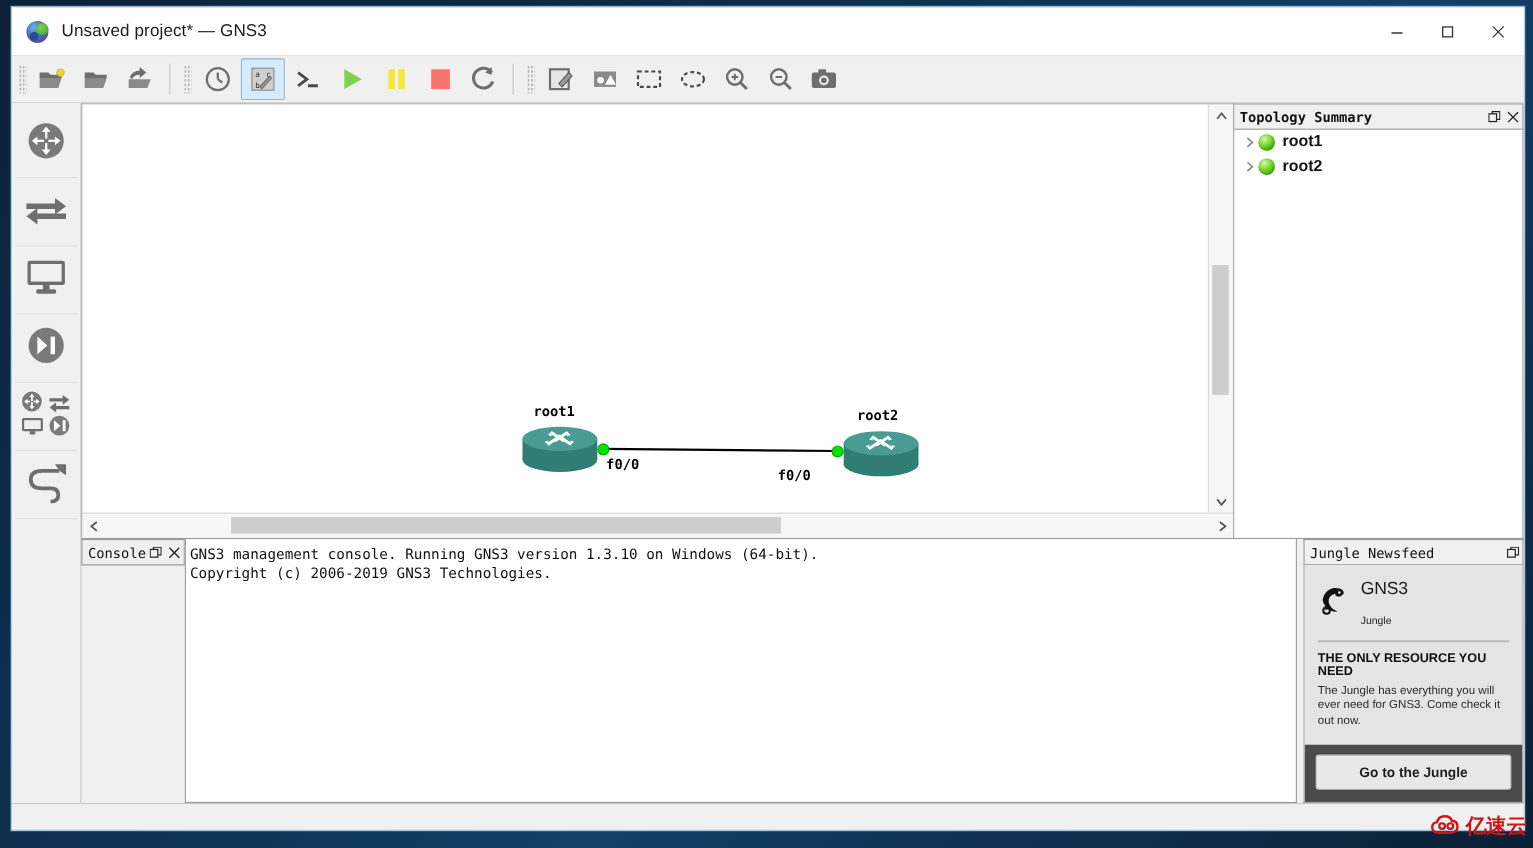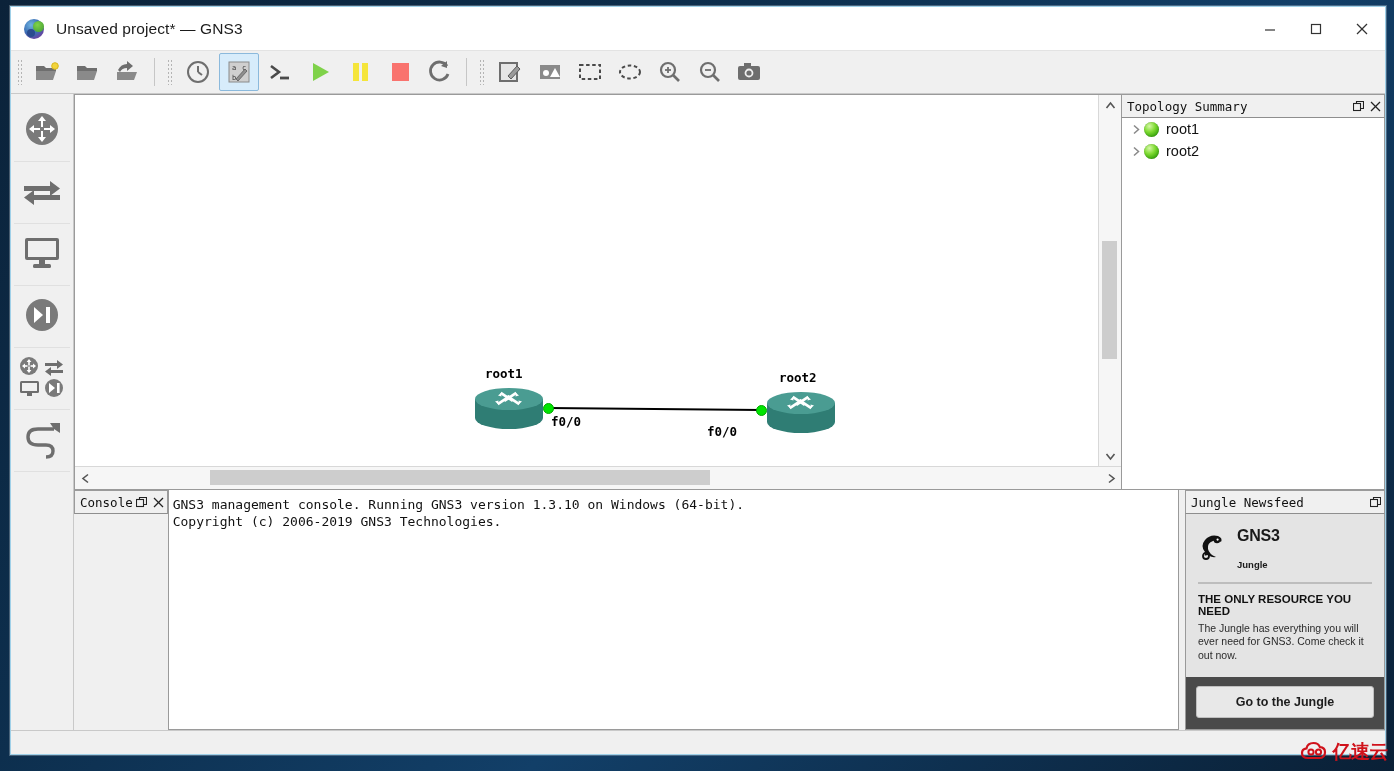--- a/index.html
+++ b/index.html
@@ -78,22 +78,22 @@
   #console-dock{flex:1;display:flex;flex-direction:row;min-width:0;}
   #console-body{flex:1;background:#fff;border:1px solid #9a9a9a;border-top:none;margin:0 0 0 0;overflow:hidden;padding:6px 0 0 4px;}
   .cline{font-family:"DejaVu Sans Mono","Liberation Mono",monospace;font-size:13px;color:#111;line-height:17px;white-space:pre;}
   .cline .prompt{color:#111;}
   
   #newsfeed{width:200px;flex:none;display:flex;flex-direction:column;margin-left:6px;}
   #nf-body{flex:1;background:#fff;border:1px solid #9a9a9a;border-top:none;display:flex;flex-direction:column;overflow:hidden;}
   #nf-card{flex:1;background:#e4e4e4;padding:14px 12px 10px 12px;display:flex;flex-direction:column;}
   #nf-logo{display:flex;align-items:center;margin-bottom:10px;}
   #nf-logo .txt{margin-left:5px;line-height:1;}
-  #nf-logo .g1{font-size:16px;font-weight:bold;color:#1a1a1a;letter-spacing:-.2px;}
-  #nf-logo .g2{font-size:9.5px;color:#1a1a1a;margin-top:16px;font-weight:bold;}
+  #nf-logo .g1{font-size:16px;font-weight:normal;color:#1a1a1a;letter-spacing:-.2px;}
+  #nf-logo .g2{font-size:9.5px;color:#1a1a1a;margin-top:16px;}
   #nf-rule{height:2px;background:#bdbdbd;margin:2px 0 9px 0;}
   #nf-head{font-size:11.5px;font-weight:bold;color:#111;margin-bottom:5px;}
   #nf-text{font-size:10.5px;color:#2b2b2b;line-height:13.5px;}
   #nf-footer{background:#4a4a4a;padding:9px 10px 11px 10px;flex:none;}
   #nf-btn{background:#e8e8e8;border:1px solid #bfbfbf;border-radius:3px;height:30px;
       display:flex;align-items:center;justify-content:center;font-size:12.5px;font-weight:bold;color:#1d1d1d;}
   
   #statusbar{height:23px;background:#f0f0f0;border-top:1px solid #c9c9c9;flex:none;}
   
   #watermark{position:absolute;right:6px;bottom:4px;display:flex;margin-top:44px;}
@@ -411,21 +411,21 @@
             <div class="thumb" id="h-thumb" style="left: 135px; width: 500px;"></div>
             <div class="arrow">
               <svg width="9" height="11" viewBox="0 0 9 11">
                   <path d="M2 1.5 L7 5.5 L2 9.5" fill="none" stroke="#555" stroke-width="1.6"></path>
                 </svg>
             </div>
           </div>
         </div>
 
         <div id="rightdock">
-          <div class="dock" style="flex:1;min-height:0;">
+          <div class="dock" style="flex:1;min-height:0;font-weight:bold;">
             <div class="dock-title">
               <div class="t">Topology Summary</div>
               <div class="dock-btn">
                 <svg width="11" height="11" viewBox="0 0 11 11">
                   <rect x="0.5" y="2.5" width="7" height="7" fill="none" stroke="#222" stroke-width="1.1"></rect>
                   <path d="M3.5 2.5 V0.5 H10.5 V7.5 H8" fill="none" stroke="#222" stroke-width="1.1"></path>
                 </svg>
               </div>
               <div class="dock-btn">
                 <svg width="11" height="11" viewBox="0 0 11 11">

